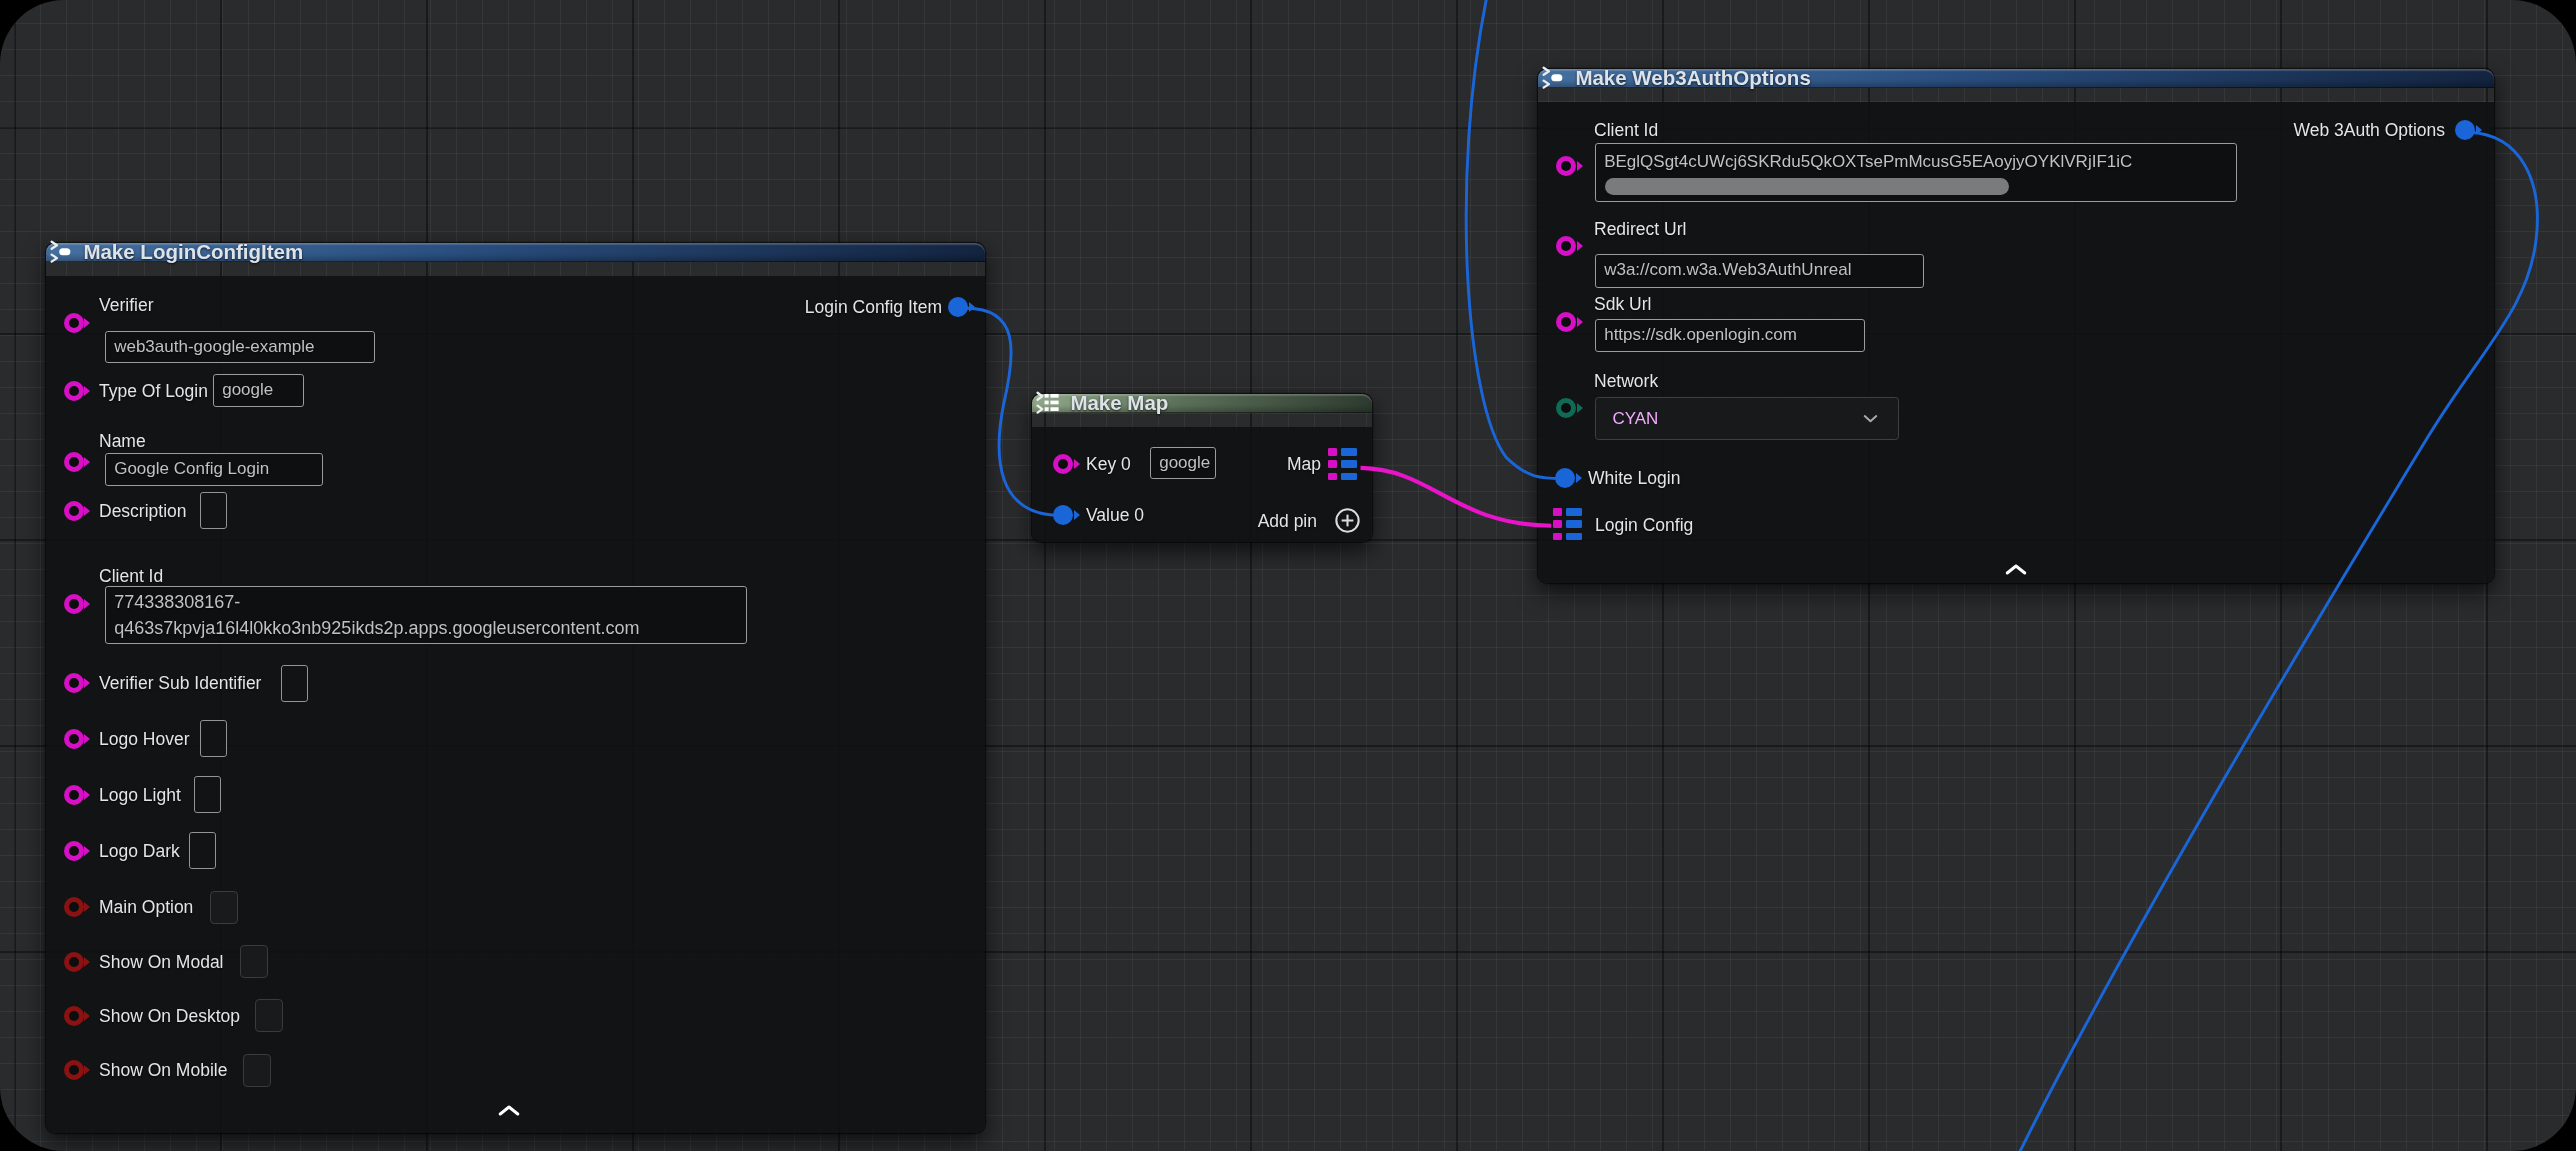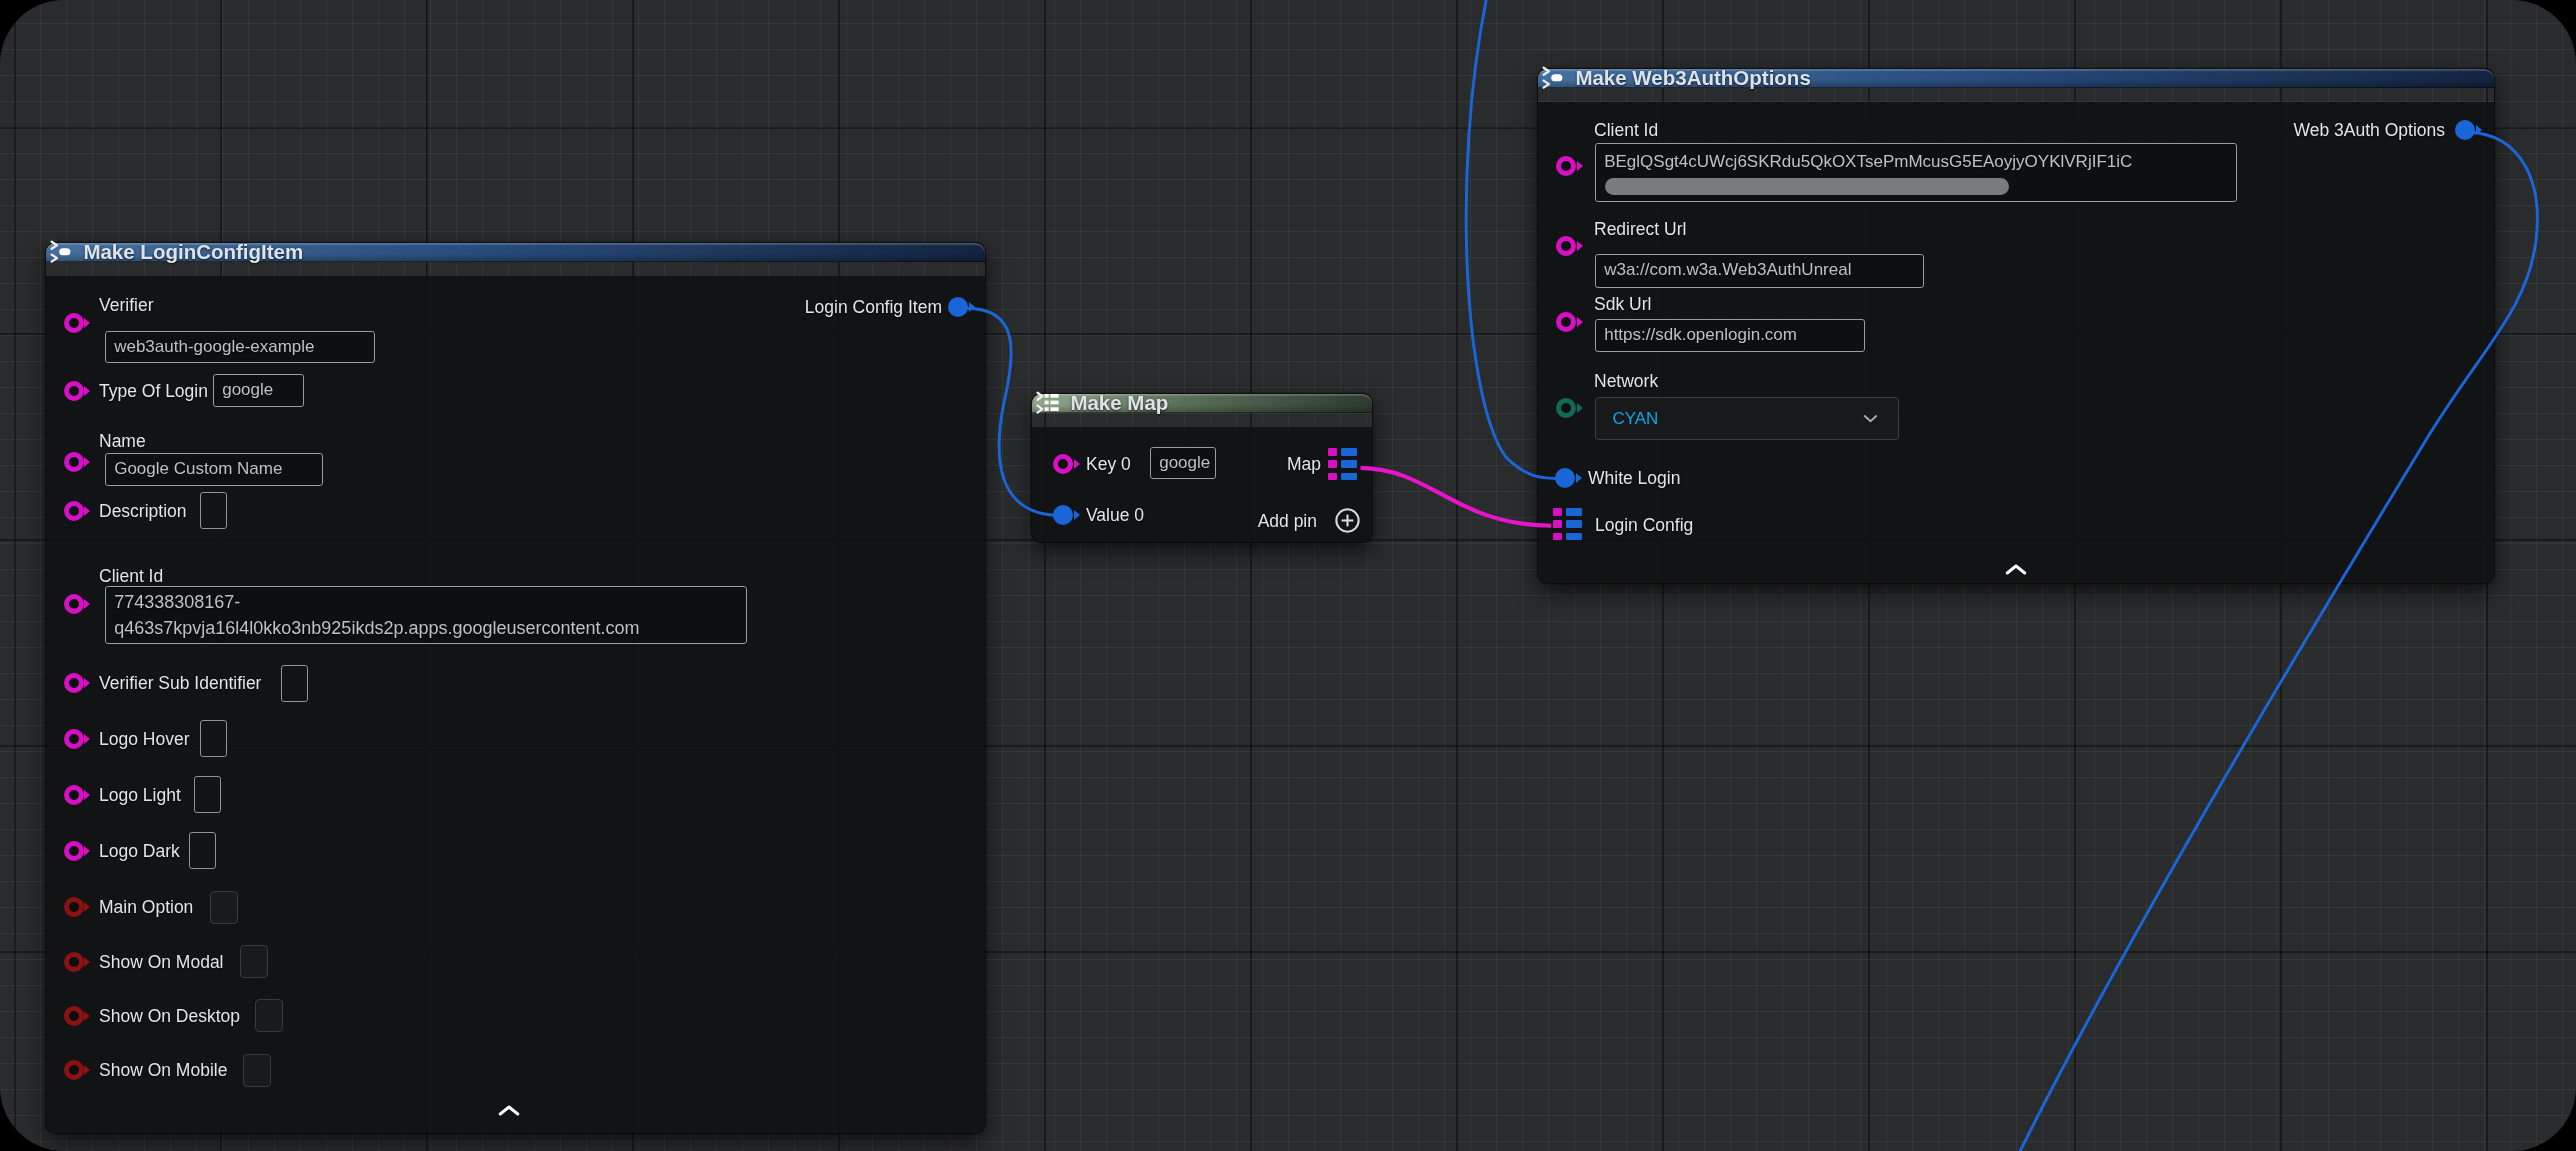--- a/index.html
+++ b/index.html
@@ -53,21 +53,21 @@
   .field{position:absolute;background:#0e0f10;border:1.2px solid #9b9c9d;border-radius:2.9px;
        color:#bfc1c3;font-size:17px;line-height:26px;padding:1.8px 8.2px;box-sizing:border-box;
        overflow:hidden;text-shadow:0 0.6px 1.2px rgba(0,0,0,.6);}
   .field.wrap{overflow-wrap:break-word;word-wrap:break-word;}
   .field.nowrap{white-space:nowrap;}
   .minibox{position:absolute;width:27px;height:37px;background:#121314;border:1.2px solid #939495;
        border-radius:2.9px;box-sizing:border-box;}
   .checkbox{position:absolute;width:28px;height:33px;background:#191a1b;border:1.8px solid #3a3b3c;
        border-radius:4.1px;box-sizing:border-box;}
   .dropdown{position:absolute;background:#18191a;border:1.2px solid #3e3f40;border-radius:3.5px;
-       color:#0ea5e9;font-size:17px;display:flex;align-items:center;padding-left:16.4px;
+       color:#f0abfc;font-size:17px;display:flex;align-items:center;padding-left:16.4px;
        box-sizing:border-box;}
   .dropdown .chev{position:absolute;right:20px;top:50%;transform:translateY(-50%);}
   .scrollbar{position:absolute;left:9.4px;bottom:5.8px;width:404px;height:17.5px;border-radius:8.8px;
        background:#7a7b7c;}
   .collapse{position:absolute;transform:translateX(-50%);}
 
   .addpin{position:absolute;}
   svg{display:block;}
 </style>
 </head>
@@ -102,21 +102,21 @@
     <span class="pin ring" style="left:27.5px;top:148px;--c:#d70fc5">
         <i></i>
       </span>
     <span class="lbl" style="left:53px;top:148px;">Type Of Login</span>
     <div class="field nowrap" style="left:167px;top:131px;width:91px;height:33px;">google</div>
 
     <span class="lbl" style="left:53px;top:198px;">Name</span>
     <span class="pin ring" style="left:27.5px;top:219px;--c:#d70fc5">
         <i></i>
       </span>
-    <div class="field nowrap" style="left:59px;top:210px;width:218px;height:33px;">Google Custom Name</div>
+    <div class="field nowrap" style="left:59px;top:210px;width:218px;height:33px;">Google Config Login</div>
 
     <span class="pin ring" style="left:27.5px;top:268px;--c:#d70fc5">
         <i></i>
       </span>
     <span class="lbl" style="left:53px;top:268px;">Description</span>
     <div class="minibox" style="left:154px;top:249px;"></div>
 
     <span class="lbl" style="left:53px;top:333px;">Client Id</span>
     <span class="pin ring" style="left:27.5px;top:361px;--c:#d70fc5">
         <i></i>

